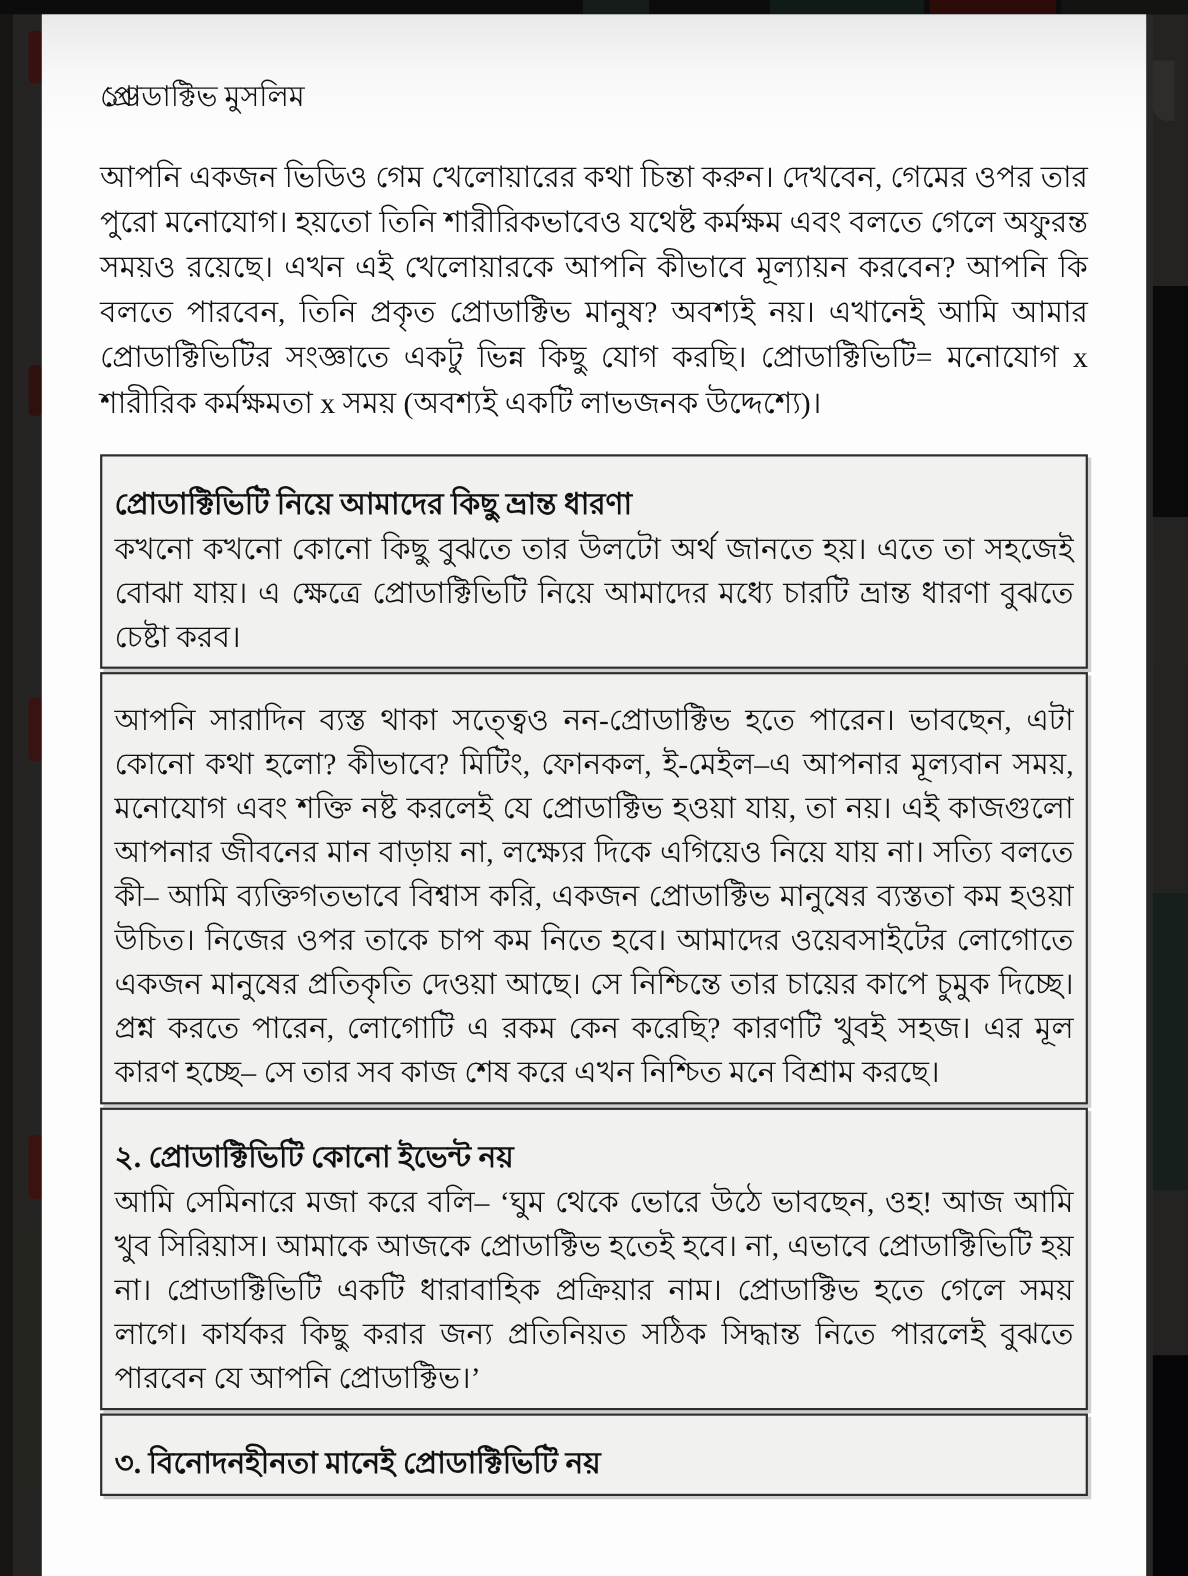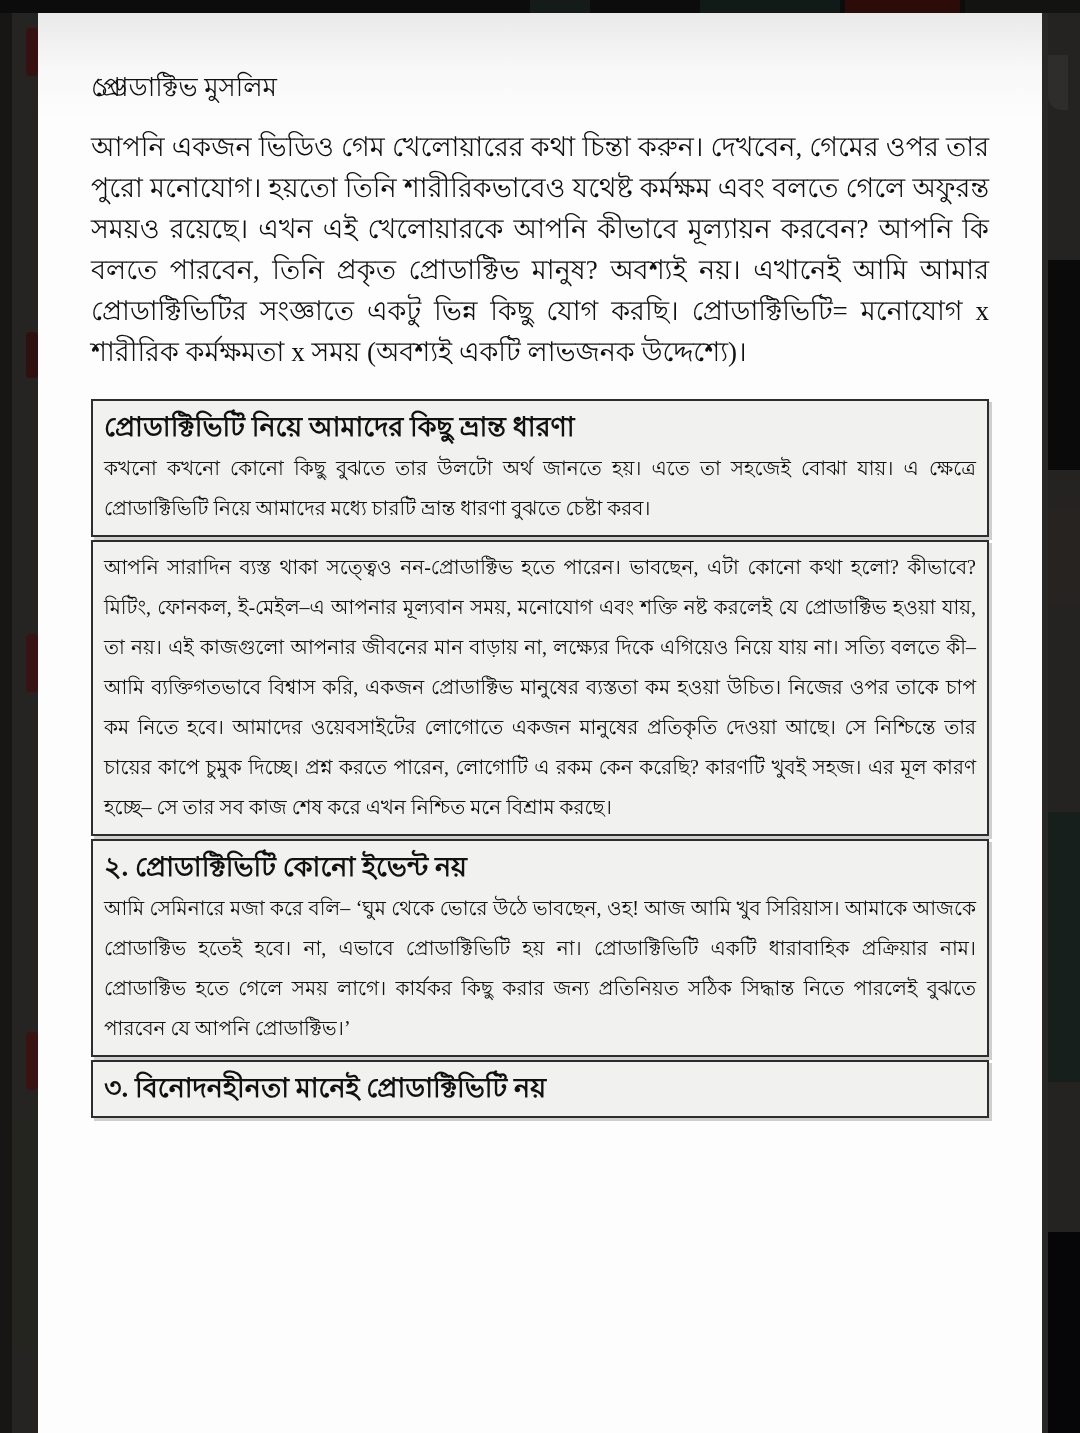--- a/index.html
+++ b/index.html
@@ -68,42 +68,42 @@
   #book-title {
     display: block;
   }
   
   .para {
     margin: 0;
     font-size: 27px;
     line-height: 41px;
     text-align: justify;
   }
-  #para-1 { margin-top: 22px; }
+  #para-1 { margin-top: 36px; }
   #para-2 { margin-top: 26px; }
 
   
   #box-stack { margin-top: 26px; }
   .mbox {
     border: 2px solid #2d2d2d;
     background: #f1f1f0;
-    padding: 5px 11px 7px 11px;
+    padding: 22px 11px 7px 11px;
     box-shadow: 3px 3px 0 rgba(0,0,0,0.18);
     margin-top: 3px;
   }
   .mbox:first-child { margin-top: 0; }
   .mbox h3 {
     margin: 0;
     font-size: 27px;
     line-height: 42px;
     font-weight: bold;
   }
   .mbox p {
     margin: 0;
-    font-size: 20px;
+    font-size: 27px;
     line-height: 40px;
     text-align: justify;
   }
 </style>
 </head>
 <body>
 
 <div id="stage">
 
   <div id="strip-left" class="strip">

